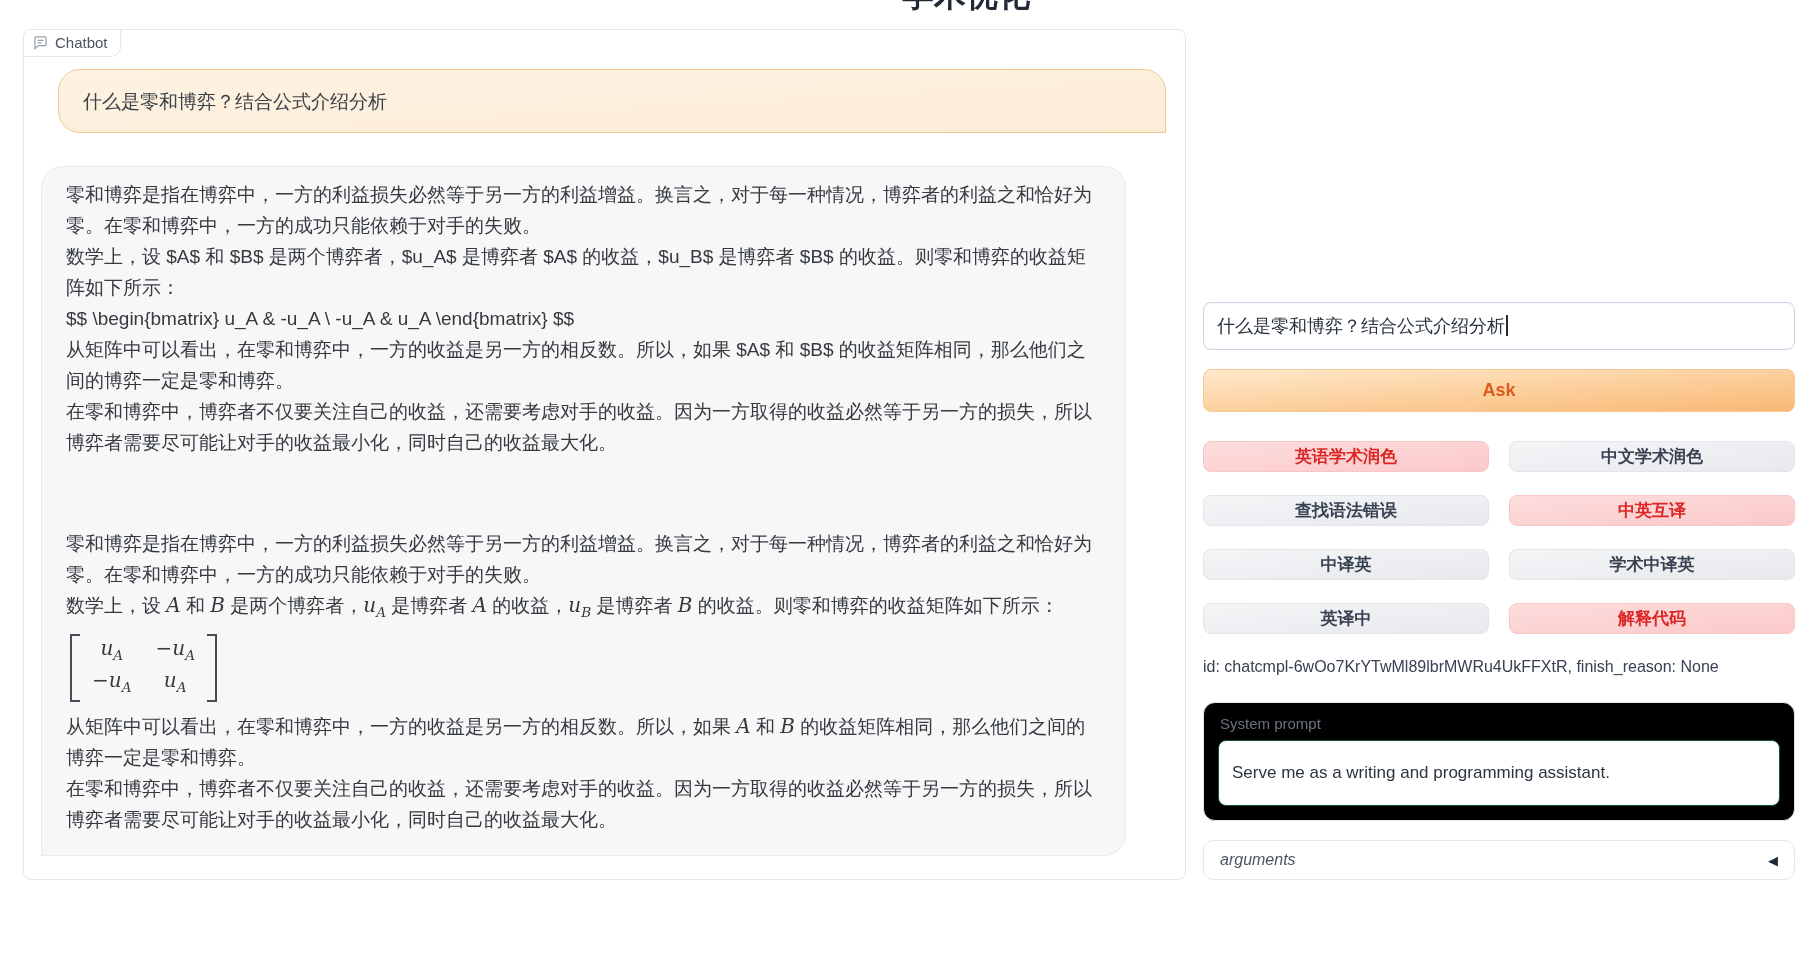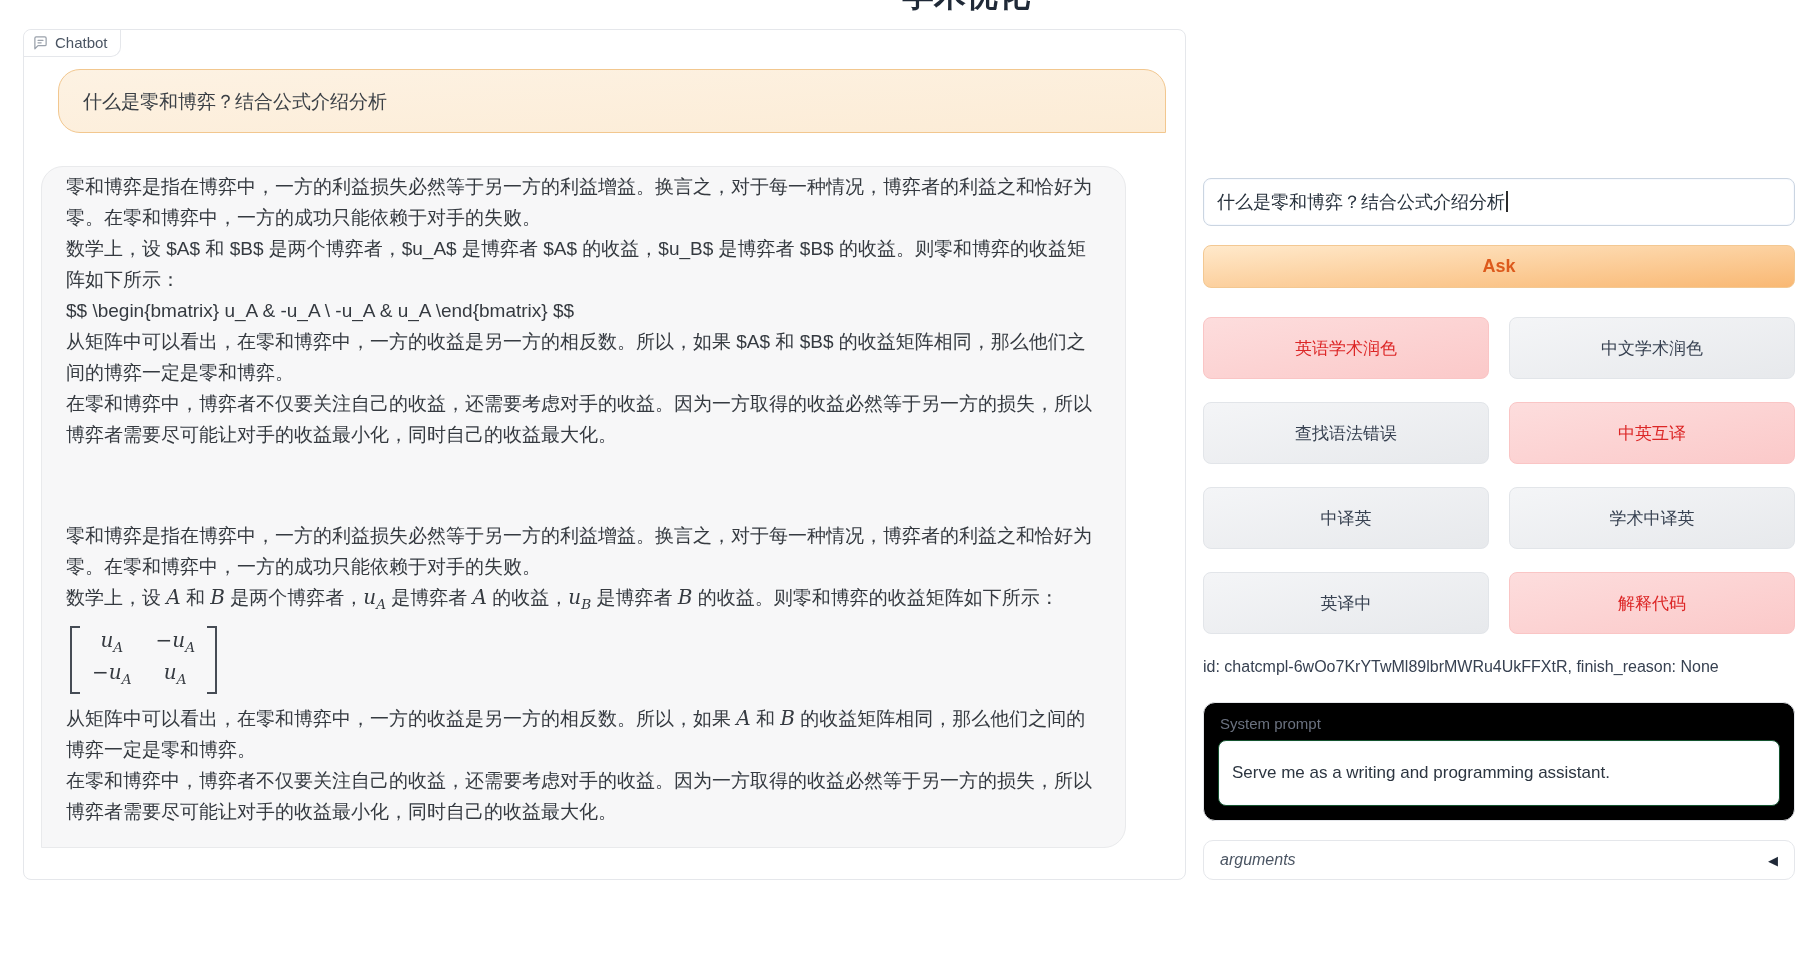--- a/index.html
+++ b/index.html
@@ -30,21 +30,21 @@
   .msg{box-sizing:border-box;font-size:19px;line-height:31px;}
   .msg.user{
     margin-left:17px;height:64px;display:flex;align-items:center;
     background:linear-gradient(to bottom right,#fdf2e3,#fcecd6);
     border:1px solid #f2c78f;border-radius:22px 22px 0 22px;
     padding:0 24px;color:#3b4046;
   }
   .msg.bot{
     margin-top:33px;margin-right:40px;min-height:623px;
     background:#f7f7f8;border:1px solid #e9eaec;border-radius:22px 22px 22px 0;
-    padding:4px 24px 20px 24px;color:#353a40;
+    padding:12px 24px 20px 24px;color:#353a40;
   }
   .raw-block{white-space:pre-line;}
   .block-gap{height:70px;}
   .rendered-block p{margin:0;}
   .math{font-family:"DejaVu Serif","Liberation Serif",serif;font-style:italic;font-size:20px;}
   .math sub{font-size:68%;}
   .matrix{display:inline-flex;margin:6px 0 4px 4px;}
   .br{width:8px;}
   .br-l{border-left:2px solid #464c55;border-top:2px solid #464c55;border-bottom:2px solid #464c55;}
   .br-r{border-right:2px solid #464c55;border-top:2px solid #464c55;border-bottom:2px solid #464c55;}
@@ -60,22 +60,22 @@
   }
   .caret{display:inline-block;width:1.5px;height:21px;background:#2b2b2b;vertical-align:-4px;margin-left:1px;}
   .ask-btn{
     display:block;box-sizing:border-box;width:100%;height:43px;margin-top:19px;
     background:linear-gradient(to bottom right,#ffe9cb,#f9b873);
     border:1px solid #f3c892;border-radius:8px;cursor:pointer;
     font-family:inherit;font-size:18px;font-weight:700;color:#dd5a1c;
   }
   .btn-grid{display:grid;grid-template-columns:1fr 1fr;column-gap:20px;row-gap:23px;margin-top:29px;}
   .fn-btn{
-    box-sizing:border-box;height:62px;border-radius:8px;cursor:pointer;
-    font-family:inherit;font-size:17px;font-weight:400;
+    box-sizing:border-box;height:31px;border-radius:8px;cursor:pointer;
+    font-family:inherit;font-size:17px;font-weight:700;
   }
   .fn-btn.gray{
     background:linear-gradient(to bottom right,#f4f5f7,#e7e9ec);
     border:1px solid #e2e5e9;color:#374151;
   }
   .fn-btn.pink{
     background:linear-gradient(to bottom right,#fddddd,#fbc9c9);
     border:1px solid #fac5c5;color:#dc2626;
   }
   .status-line{margin-top:24px;font-size:16px;color:#374151;}

